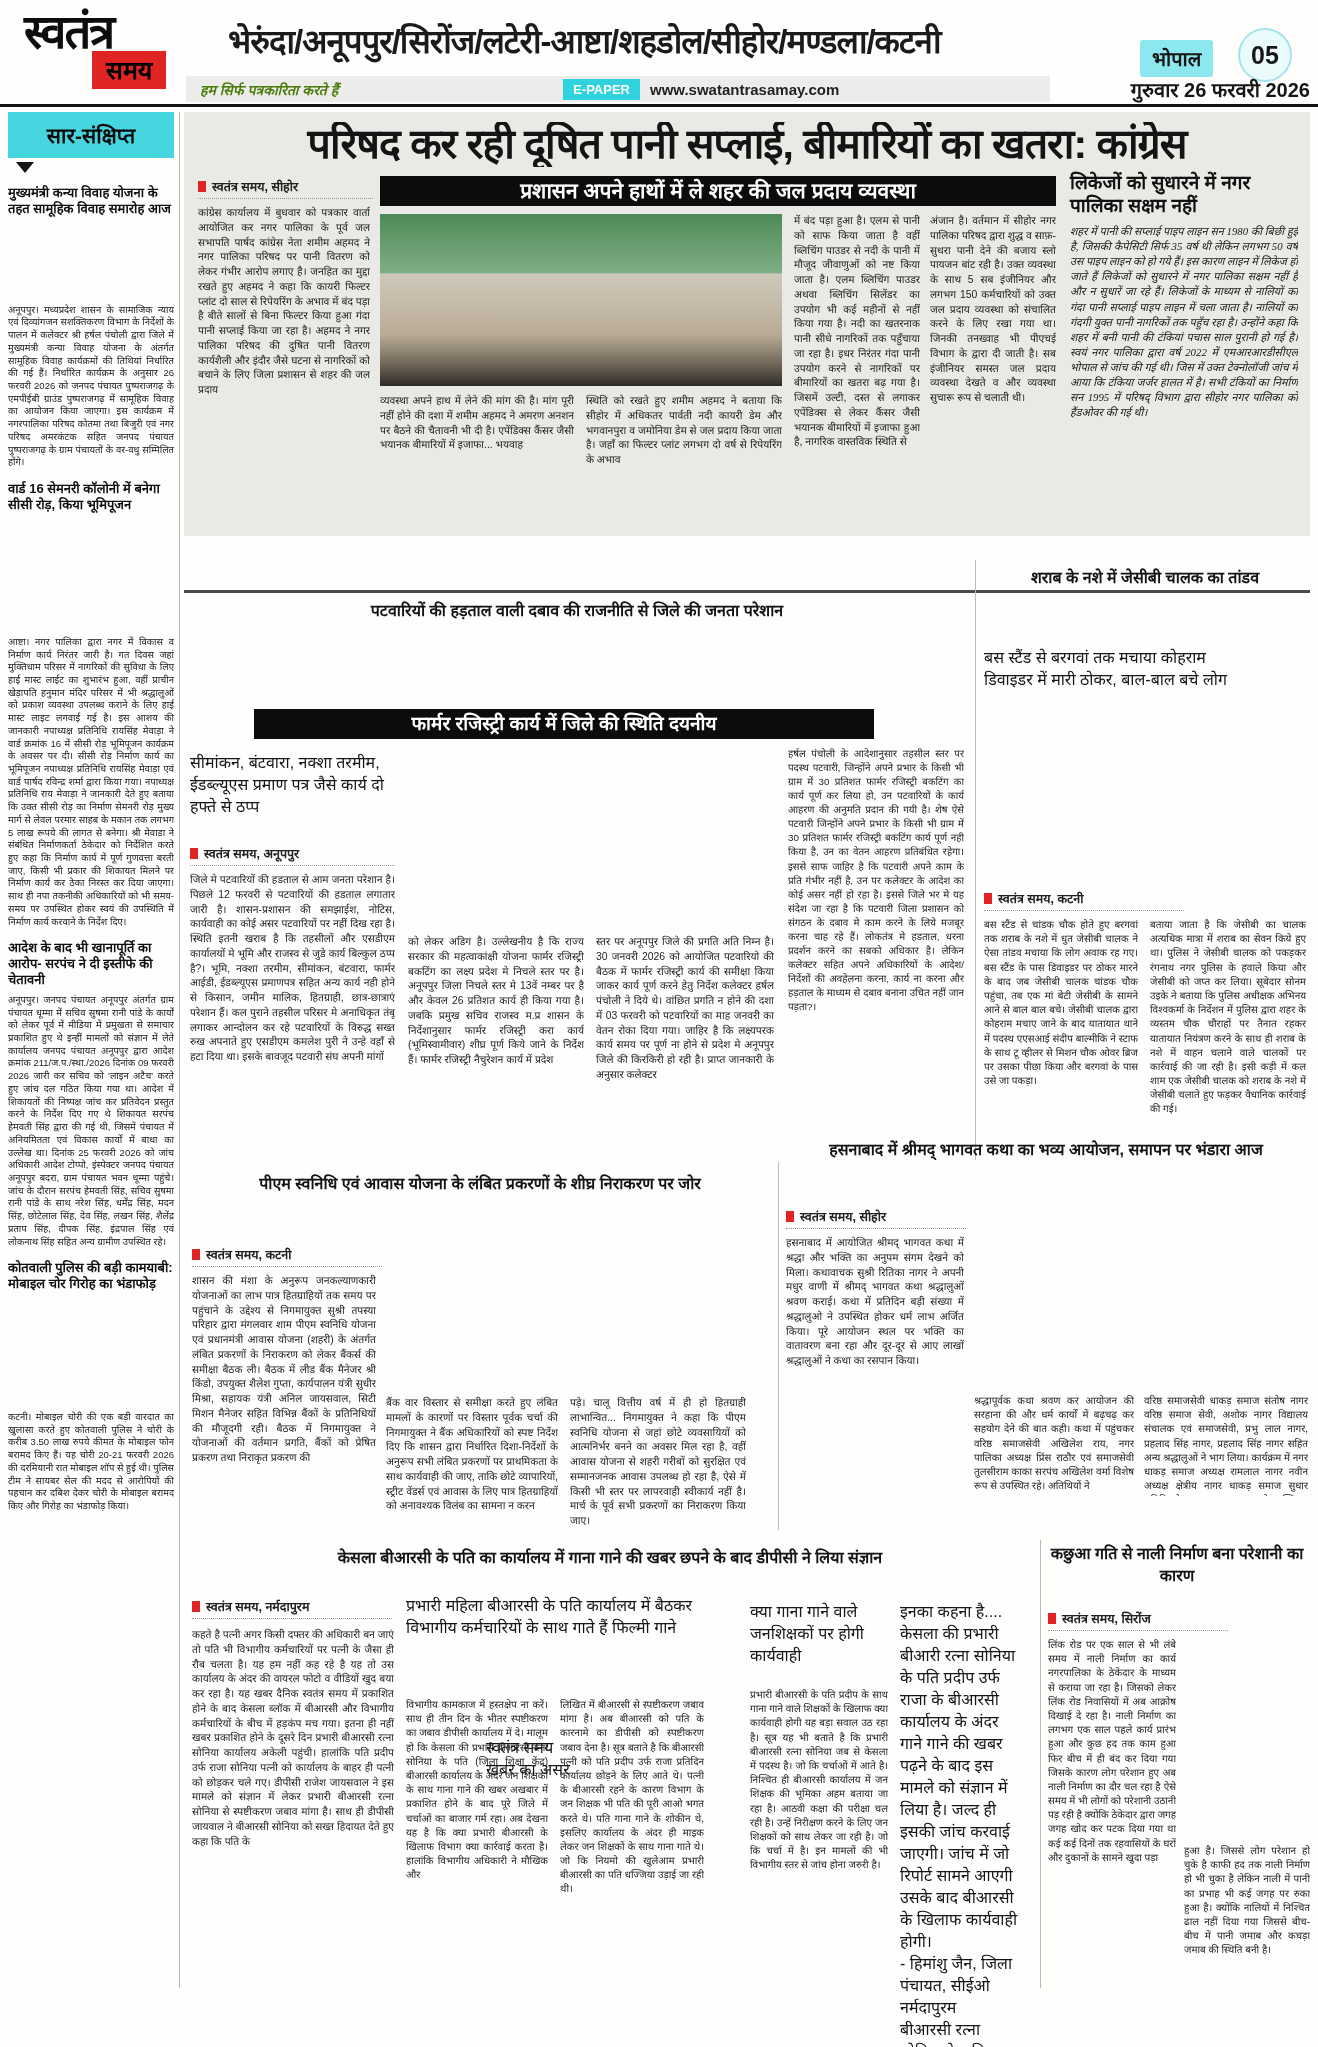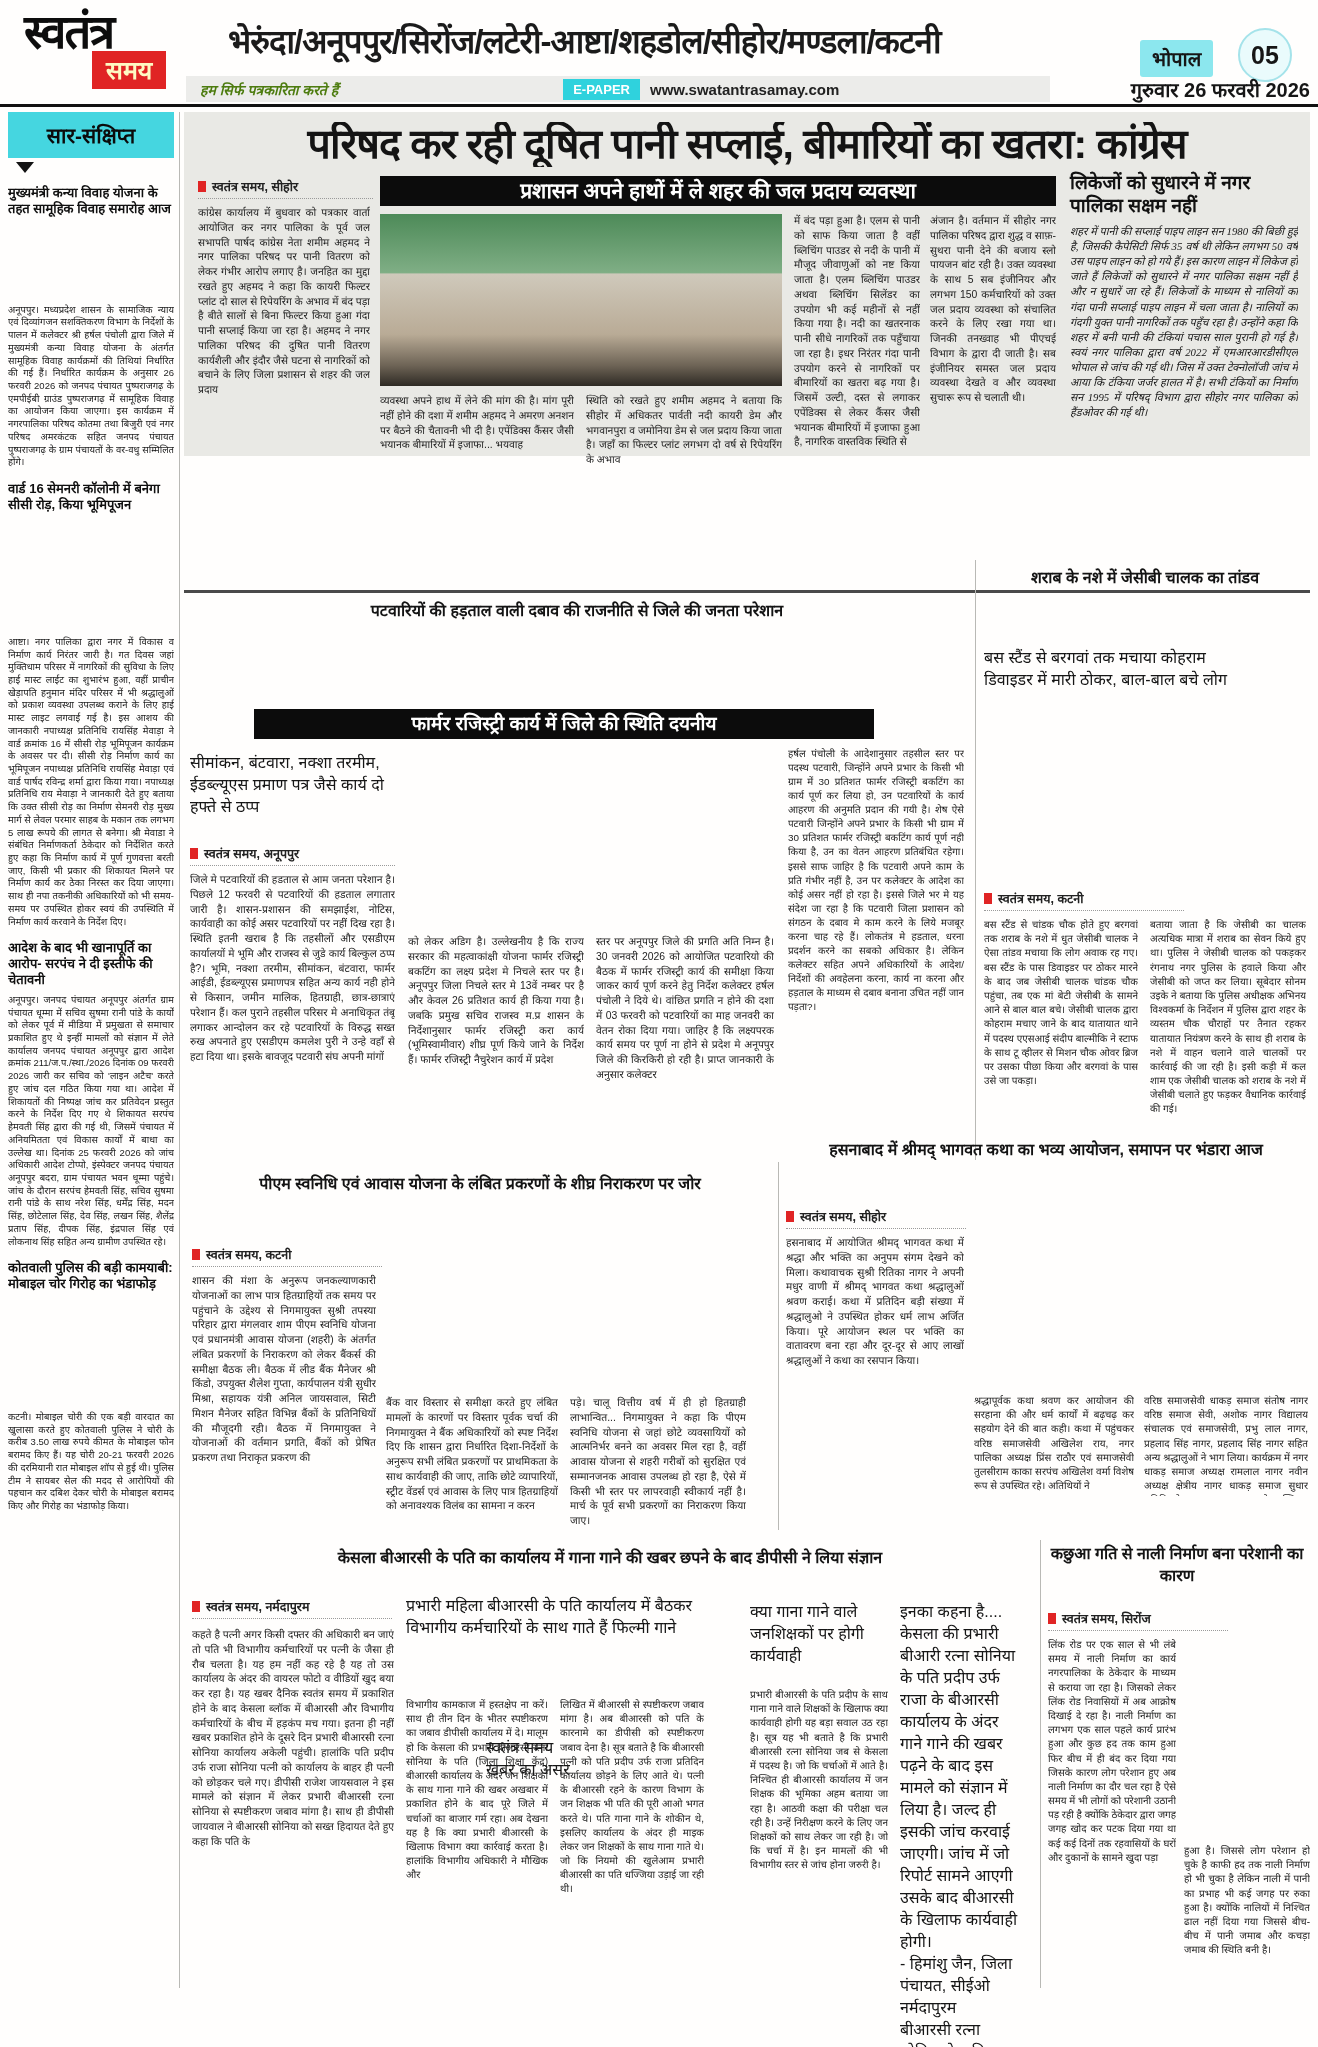--- a/index.html
+++ b/index.html
@@ -1,21 +1,21 @@
 <!DOCTYPE html>
 <html><head>
 <meta charset="utf-8">
 <style>
   html,body{margin:0;padding:0;background:#ffffff;}
   .page{position:relative;width:1318px;height:2047px;overflow:hidden;background:#fffefd;
         font-family:"Liberation Sans","DejaVu Sans",sans-serif;color:#161616;}
   .abs{position:absolute;}
   
   .logo-top{font-size:47px;font-weight:900;letter-spacing:-2px;line-height:1;color:#0d0d0d;}
-  .logo-bottom{display:inline-block;background:#e02424;color:#fef9c3;font-size:25px;font-weight:900;
+  .logo-bottom{display:inline-block;background:#e02424;color:#000000;font-size:25px;font-weight:900;
                padding:1px 14px 3px;margin:-4px 0 0 68px;}
   .cities{font-size:33px;font-weight:800;white-space:nowrap;letter-spacing:-1px;color:#1b1b1b;}
   .edition-badge{background:#8ce7ee;border-radius:3px;padding:5px 12px;font-size:20px;font-weight:900;}
   .page-circle{width:50px;height:50px;border-radius:50%;background:#eafbfc;border:2px solid #a5e3ea;
                display:flex;align-items:center;justify-content:center;font-size:25px;font-weight:900;}
   .substrip{background:#ececea;display:flex;align-items:center;}
   .tagline{font-style:italic;font-weight:700;font-size:14px;margin-left:14px;color:#4d7c0f;}
   .epaper{background:#2fd2dd;color:#fff;font-weight:800;font-size:13px;padding:3px 10px;margin-left:225px;}
   .website{font-size:15px;font-weight:700;margin-left:10px;color:#222;}
   .date{font-size:20px;font-weight:900;text-align:right;}
@@ -132,21 +132,21 @@
     </div>
 
     <div>
       <div class="brief-title">कोतवाली पुलिस की बड़ी कामयाबी: मोबाइल चोर गिरोह का भंडाफोड़</div>
       <div class="brief-photo photo ph-police" style="height:108px;"></div>
       <div class="brief-body">कटनी। मोबाइल चोरी की एक बड़ी वारदात का खुलासा करते हुए कोतवाली पुलिस ने चोरी के करीब 3.50 लाख रुपये कीमत के मोबाइल फोन बरामद किए हैं। यह चोरी 20-21 फरवरी 2026 की दरमियानी रात मोबाइल शॉप से हुई थी। पुलिस टीम ने सायबर सेल की मदद से आरोपियों की पहचान कर दबिश देकर चोरी के मोबाइल बरामद किए और गिरोह का भंडाफोड़ किया।</div>
     </div>
   </aside>
   <div class="vline" style="left:179px;top:112px;height:1876px;"></div>
 
-  <section id="art-water" class="abs" style="left:184px;top:112px;width:1126px;height:344px;">
+  <section id="art-water" class="abs" style="left:184px;top:112px;width:1126px;height:424px;">
     <div class="abs headline aw-headline" style="left:10px;top:10px;width:1106px;">परिषद कर रही दूषित पानी सप्लाई, बीमारियों का खतरा: कांग्रेस</div>
     <div class="abs byline" style="left:14px;top:66px;width:175px;">स्वतंत्र समय, सीहोर</div>
     <div class="abs banner" style="left:196px;top:64px;width:676px;height:30px;font-size:21px;line-height:30px;">प्रशासन अपने हाथों में ले शहर की जल प्रदाय व्यवस्था</div>
     <div class="abs body-text" style="left:14px;top:94px;width:172px;height:370px;">कांग्रेस कार्यालय में बुधवार को पत्रकार वार्ता आयोजित कर नगर पालिका के पूर्व जल सभापति पार्षद कांग्रेस नेता शमीम अहमद ने नगर पालिका परिषद पर पानी वितरण को लेकर गंभीर आरोप लगाए है। जनहित का मुद्दा रखते हुए अहमद ने कहा कि कायरी फिल्टर प्लांट दो साल से रिपेयरिंग के अभाव में बंद पड़ा है बीते सालों से बिना फिल्टर किया हुआ गंदा पानी सप्लाई किया जा रहा है। अहमद ने नगर पालिका परिषद की दुषित पानी वितरण कार्यशैली और इंदौर जैसे घटना से नागरिकों को बचाने के लिए जिला प्रशासन से शहर की जल प्रदाय</div>
     <div class="abs photo ph-press" style="left:196px;top:102px;width:402px;height:172px;"></div>
     <div class="abs body-text" style="left:196px;top:282px;width:194px;height:182px;">व्यवस्था अपने हाथ में लेने की मांग की है। मांग पूरी नहीं होने की दशा में शमीम अहमद ने अमरण अनशन पर बैठने की चैतावनी भी दी है। एपेंडिक्स कैंसर जैसी भयानक बीमारियों में इजाफा... भयवाह</div>
     <div class="abs body-text" style="left:402px;top:282px;width:196px;height:182px;">स्थिति को रखते हुए शमीम अहमद ने बताया कि सीहोर में अधिकतर पार्वती नदी कायरी डेम और भगवानपुरा व जमोनिया डेम से जल प्रदाय किया जाता है। जहाँ का फिल्टर प्लांट लगभग दो वर्ष से रिपेयरिंग के अभाव</div>
     <div class="abs body-text" style="left:610px;top:102px;width:126px;height:362px;">में बंद पड़ा हुआ है। एलम से पानी को साफ किया जाता है वहीं ब्लिचिंग पाउडर से नदी के पानी में मौजूद जीवाणुओं को नष्ट किया जाता है। एलम ब्लिचिंग पाउडर अथवा ब्लिचिंग सिलेंडर का उपयोग भी कई महीनों से नहीं किया गया है। नदी का खतरनाक पानी सीधे नागरिकों तक पहुँचाया जा रहा है। इधर निरंतर गंदा पानी उपयोग करने से नागरिकों पर बीमारियों का खतरा बढ़ गया है। जिसमें उल्टी, दस्त से लगाकर एपेंडिक्स से लेकर कैंसर जैसी भयानक बीमारियों में इजाफा हुआ है, नागरिक वास्तविक स्थिति से</div>
     <div class="abs body-text" style="left:746px;top:102px;width:126px;height:362px;">अंजान है। वर्तमान में सीहोर नगर पालिका परिषद द्वारा शुद्ध व साफ़-सुथरा पानी देने की बजाय स्लो पायजन बांट रही है। उक्त व्यवस्था के साथ 5 सब इंजीनियर और लगभग 150 कर्मचारियों को उक्त जल प्रदाय व्यवस्था को संचालित करने के लिए रखा गया था। जिनकी तनख्वाह भी पीएचई विभाग के द्वारा दी जाती है। सब इंजीनियर समस्त जल प्रदाय व्यवस्था देखते व और व्यवस्था सुचारू रूप से चलाती थी।</div>
     <div class="abs side-head" style="left:886px;top:60px;width:228px;">लिकेजों को सुधारने में नगर पालिका सक्षम नहीं</div>

